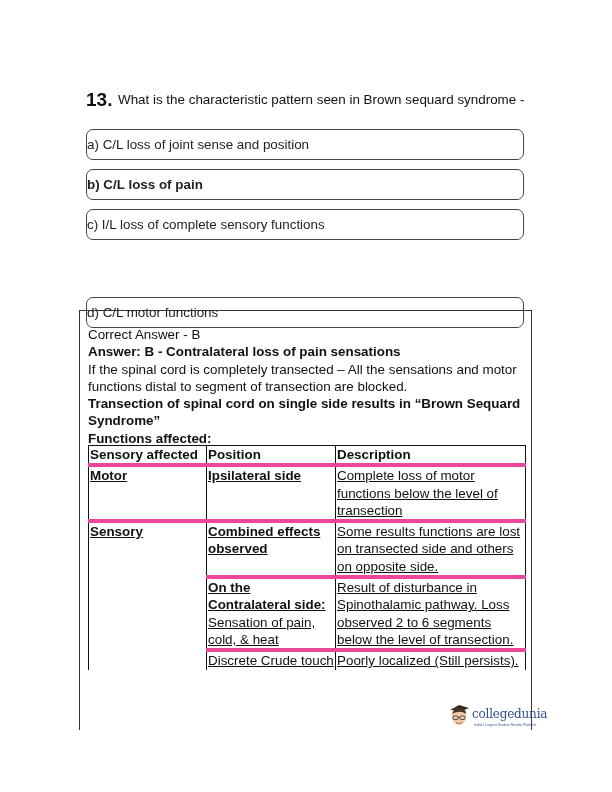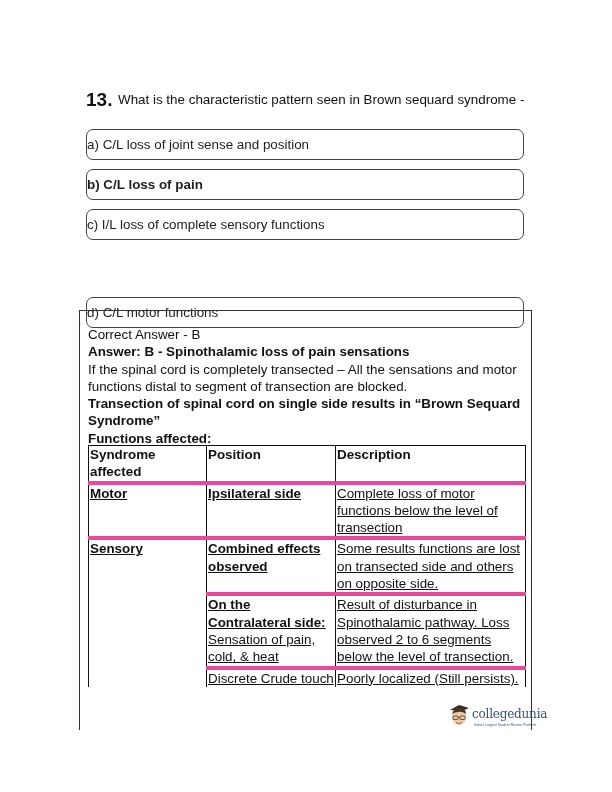--- a/index.html
+++ b/index.html
@@ -140,30 +140,30 @@
 </div>
 
 <div class="option" style="top:129px;">a) C/L loss of joint sense and position</div>
 <div class="option" style="top:169px;font-weight:bold;">b) C/L loss of pain</div>
 <div class="option" style="top:209px;">c) I/L loss of complete sensory functions</div>
 <div class="option" style="top:249px;margin-top:48px;">d) C/L motor functions</div>
 
 <div class="answer-box">
   <div class="answer-content">
     <div>Correct Answer - B</div>
-    <div class="b">Answer: B - Spinothalamic loss of pain sensations</div>
+    <div class="b">Answer: B - Contralateral loss of pain sensations</div>
     <div>If the spinal cord is completely transected – All the sensations and motor functions distal to segment of transection are blocked.</div>
     <div class="b">Transection of spinal cord on single side results in “Brown Sequard Syndrome”</div>
     <div class="b">Functions affected:</div>
   </div>
 
   <table class="functions">
     <tbody>
         <tr>
-      <td class="c1 bold">Syndrome affected</td>
+      <td class="c1 bold">Sensory affected</td>
       <td class="c2 bold">Position</td>
       <td class="c3 bold">Description</td>
     </tr>
     <tr class="thick-top">
       <td class="c1 bold">Motor</td>
       <td class="c2 bold">Ipsilateral side</td>
       <td class="c3">Complete loss of motor functions below the level of transection</td>
     </tr>
     <tr class="thick-top">
       <td class="c1 bold no-bottom" rowspan="3">Sensory</td>

